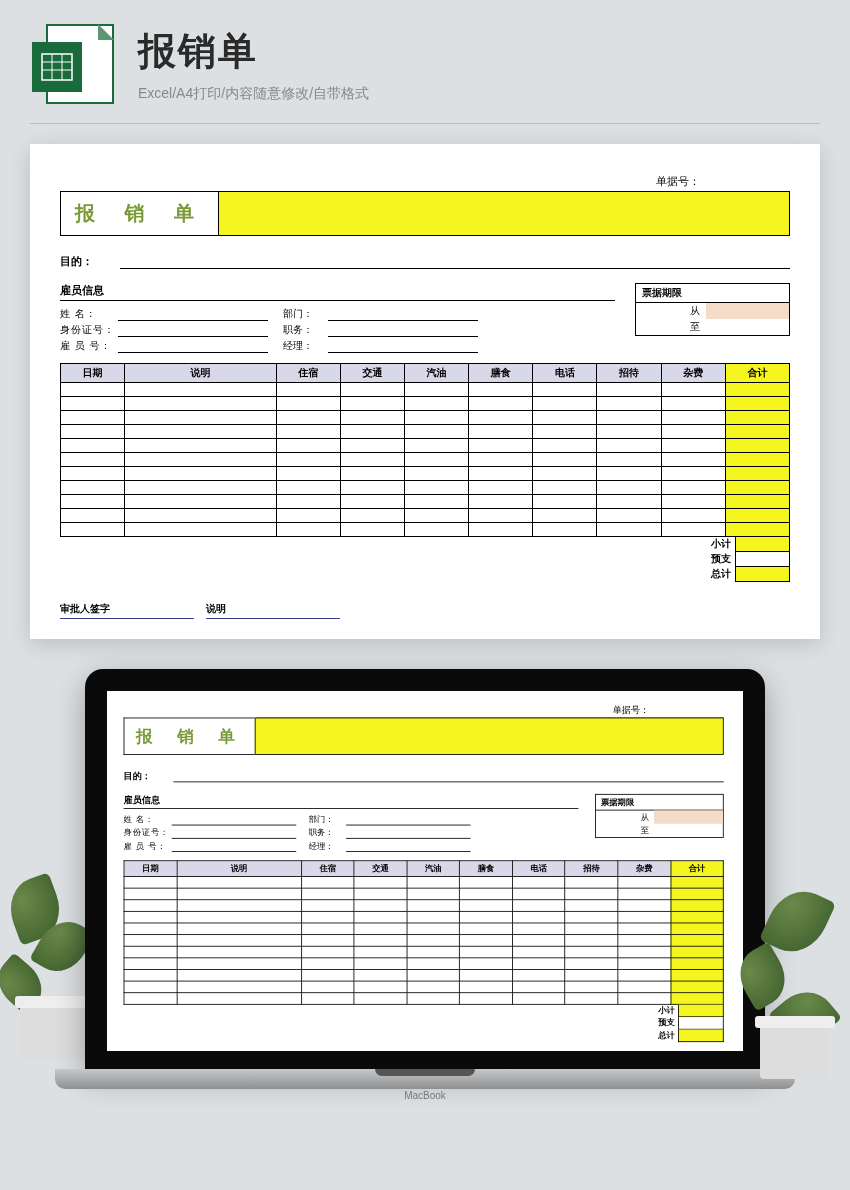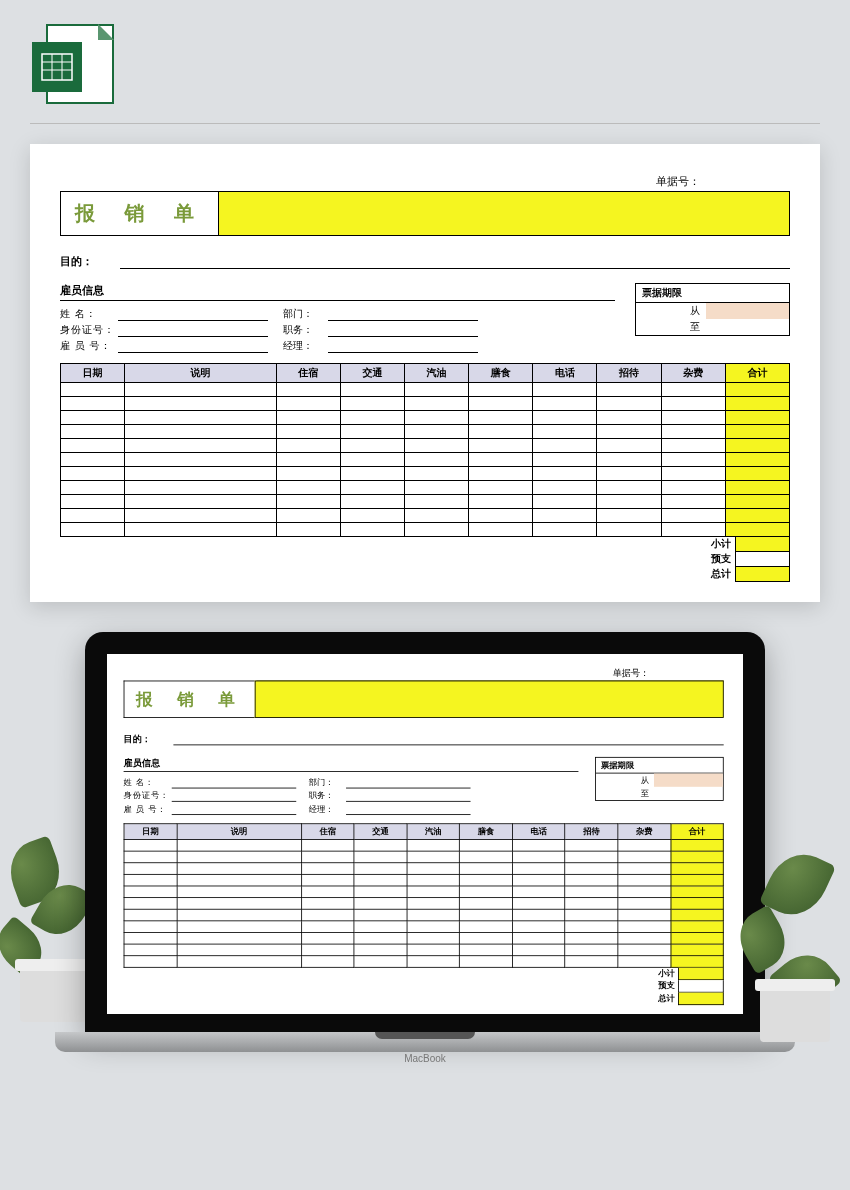--- a/index.html
+++ b/index.html
@@ -99,20 +99,22 @@
       <svg width="34" height="34" viewBox="0 0 34 34">
           <rect x="2" y="4" width="30" height="26" fill="none" stroke="white" stroke-width="1.5"></rect>
           <line x1="2" y1="12" x2="32" y2="12" stroke="white" stroke-width="1"></line>
           <line x1="2" y1="20" x2="32" y2="20" stroke="white" stroke-width="1"></line>
           <line x1="12" y1="4" x2="12" y2="30" stroke="white" stroke-width="1"></line>
           <line x1="22" y1="4" x2="22" y2="30" stroke="white" stroke-width="1"></line>
         </svg>
     </div>
   </div>
   <div class="title-block">
+    <div class="main-title">报销单</div>
+    <div class="sub-title">Excel/A4打印/内容随意修改/自带格式</div>
   </div>
 </div>
 <hr class="divider-line">
 
 <div class="doc-card">
   <div class="doc-content">
     <div class="doc-number">单据号：</div>
     <div class="title-row">
       <div class="doc-title-box">报 销 单</div>
       <div class="yellow-band"></div>
@@ -317,20 +319,26 @@
           </div>
         <div class="summary-line">
             <span class="summary-lbl">预支</span>
             <span class="summary-val" style="background:white"></span>
           </div>
         <div class="summary-line">
             <span class="summary-lbl">总计</span>
             <span class="summary-val"></span>
           </div>
       </div>
+    </div>
+    <div class="sign-row">
+      <span class="sign-lbl">审批人签字</span>
+        <span class="sign-line"></span>
+      <span class="sign-lbl2">说明</span>
+        <span class="sign-line2"></span>
     </div>
   </div>
 </div>
 
 <div class="laptop-area">
   <div class="plant left">
       <div class="leaf"></div>
       <div class="leaf"></div>
       <div class="leaf"></div>
       <div class="pot"></div>

